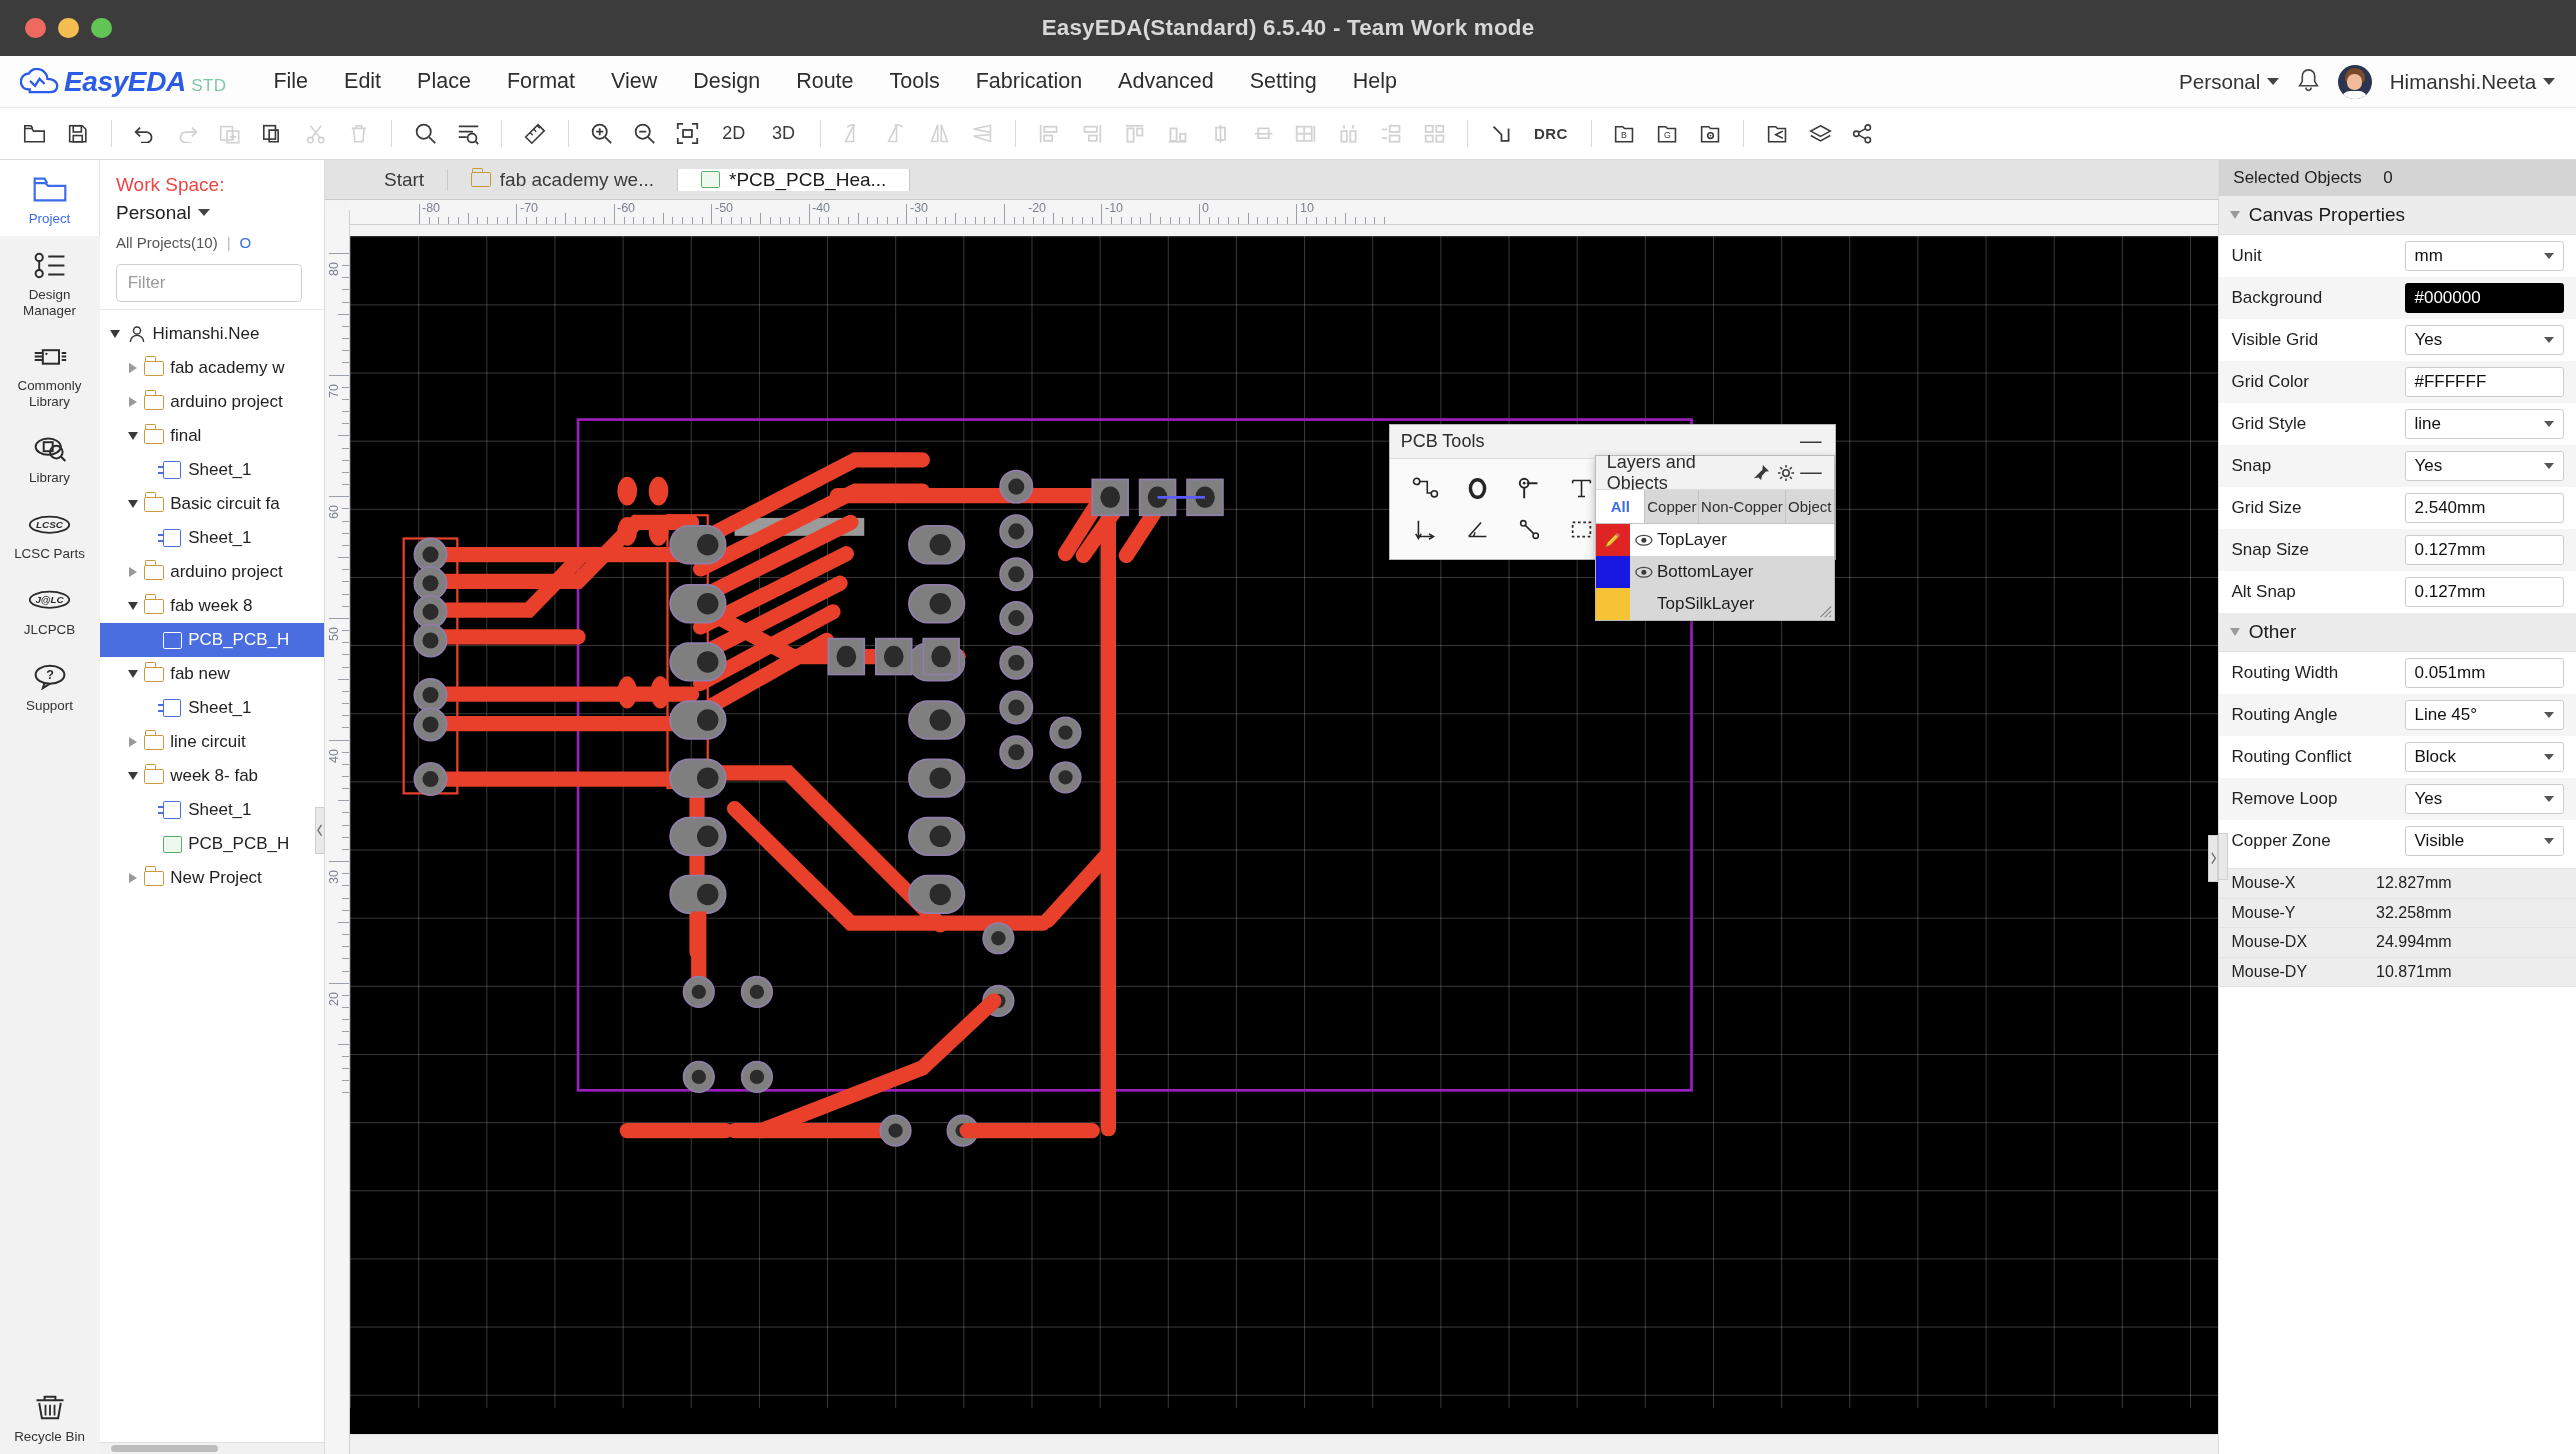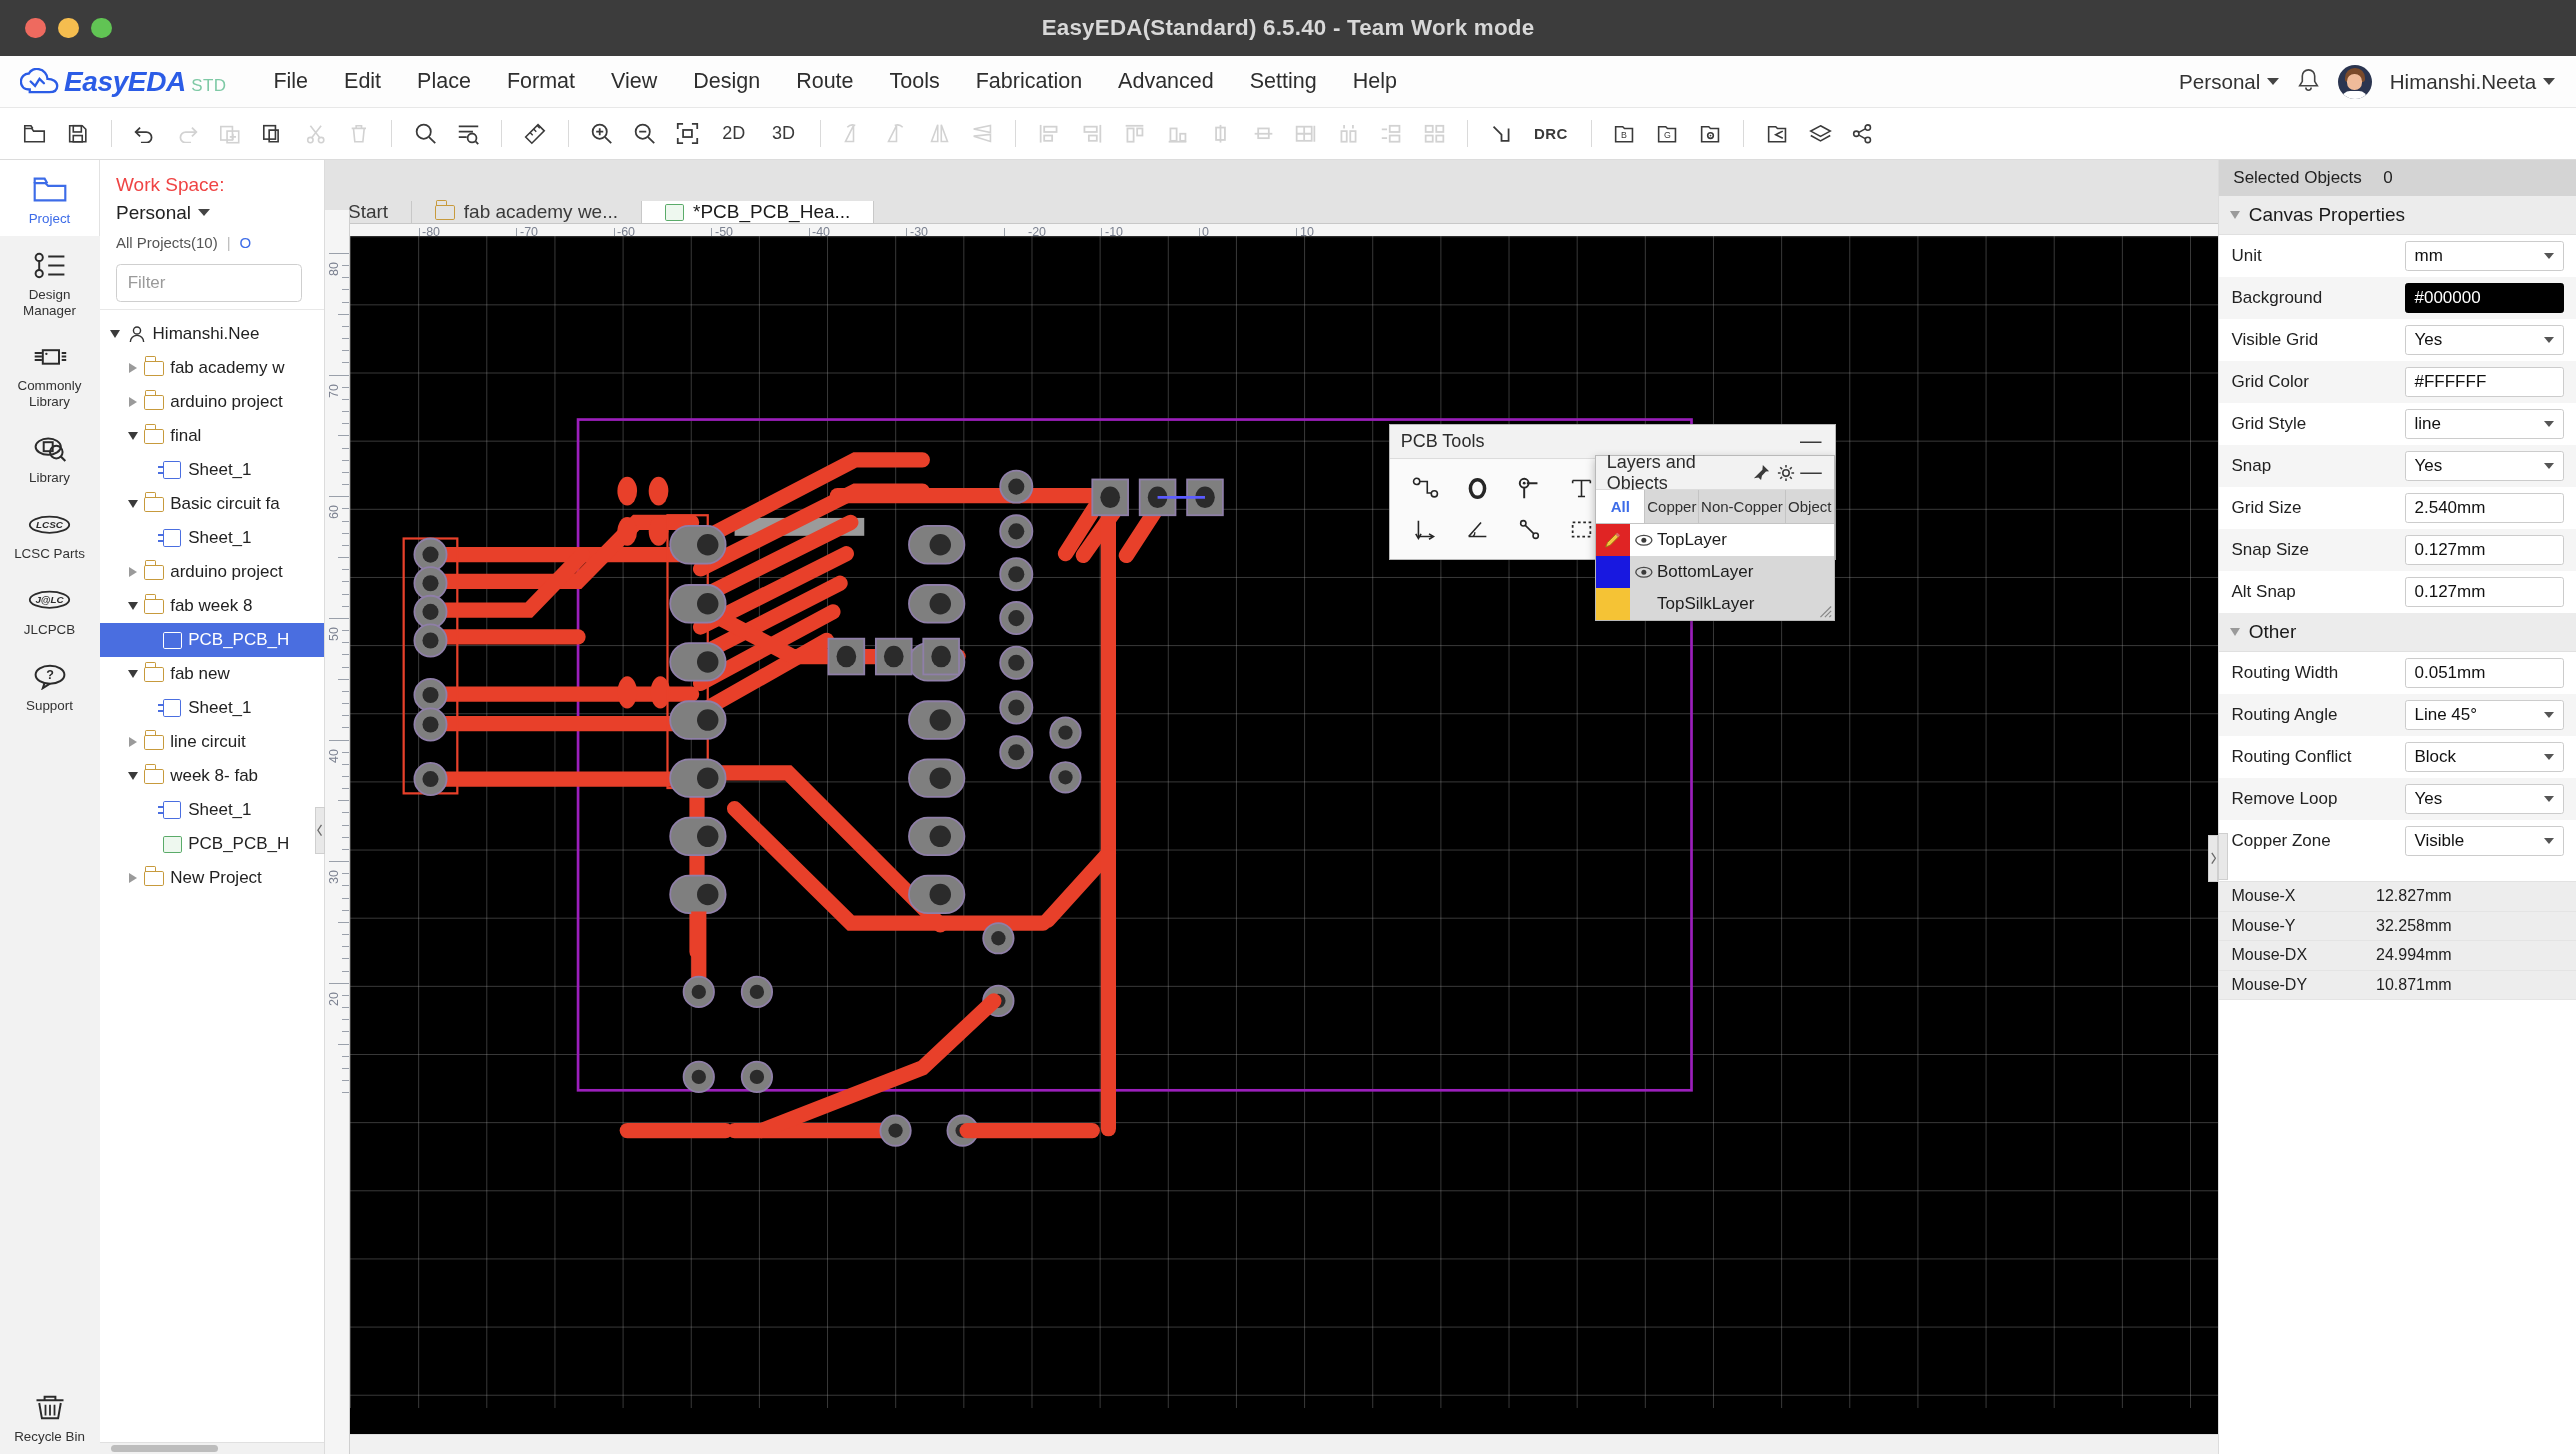--- a/index.html
+++ b/index.html
@@ -130,22 +130,23 @@
     border:0.9px solid #cfcfcf; display:flex; align-items:center; justify-content:center;
   }
   .hscroll {
     height: 12.5px; background:#f1f1f1; border-top:0.9px solid #e0e0e0;
   }
   .hscroll .thumb { width: 107px; height: 7.2px; background:#bdbdbd; border-radius:3.6px; margin:2.7px 0 0 10.7px;}
 
   
   .canvaswrap { flex: 1; position: relative; background: #f4f4f4; overflow: hidden; }
   .tabbar {
-    height: 64px; background: #e3e3e3; display: flex; align-items: flex-end;
+    height: 40px; background: #e3e3e3; display: flex; align-items: center;
     border-bottom: 0.9px solid #c8c8c8;
+    padding-left: 36px;
   }
   .tab {
     display: flex; align-items: center; gap: 9px; padding: 0 23px; font-size: 19px;
     color: #3a3a3a; border-right: 0.9px solid #c8c8c8; cursor: default; white-space: nowrap;
   }
   .tab.active { background: #ffffff; color: #1a1a1a; }
   .rulerH {
     height: 25px; background: #f5f5f5; position: relative; overflow: hidden;
     border-bottom: 0.9px solid #cfcfcf; margin-left: 25px;
   }
@@ -219,21 +220,21 @@
   }
   .rp-row.alt { background:#f5f5f5; }
   .rp-label { flex: 1; font-size: 17px; color: #222; }
   .rp-ctl {
     width: 159px; height: 30px; border: 0.9px solid #cccccc; border-radius: 2.7px;
     font-size: 17px; color: #111; display:flex; align-items:center; padding: 0 9px;
     background:#fff; justify-content: space-between;
   }
   .rp-ctl.black { background:#000; color:#fff; border-color:#000; }
   .chev { width: 0; height: 0; border-left:5.4px solid transparent;border-right:5.4px solid transparent;border-top:6.3px solid #555; }
-  .rp-mouse { margin-top: 19px; border-top:0.9px solid #e2e2e2;}
+  .rp-mouse { margin-top: 6px; border-top:0.9px solid #e2e2e2;}
   .mrow { display:flex; height: 29.5px; align-items:center; background:#ededed; border-bottom:0.9px solid #e4e4e4;}
   .mkey { width: 157px; font-size: 16px; color:#222; padding-left: 12.5px;}
   .mval { font-size: 16px; color:#222; }
   .rp-grip { position:absolute; left:-0.9px; top:52%; width:9.8px;height:47px;background:#e8e8e8;border:0.9px solid #cfcfcf;}
 
   
   .pcbsvg { position:absolute; left:0; top:0; }
 </style>
 </head>
 <body>

